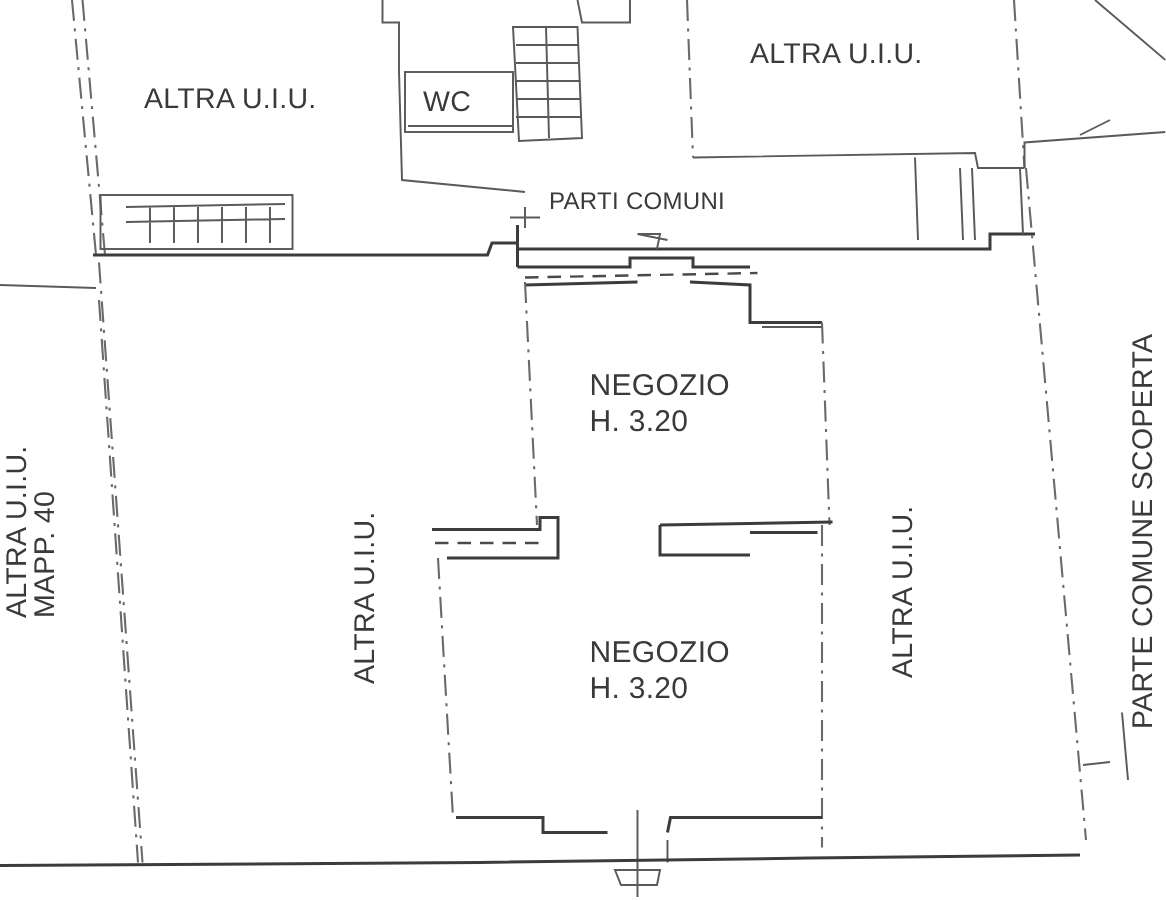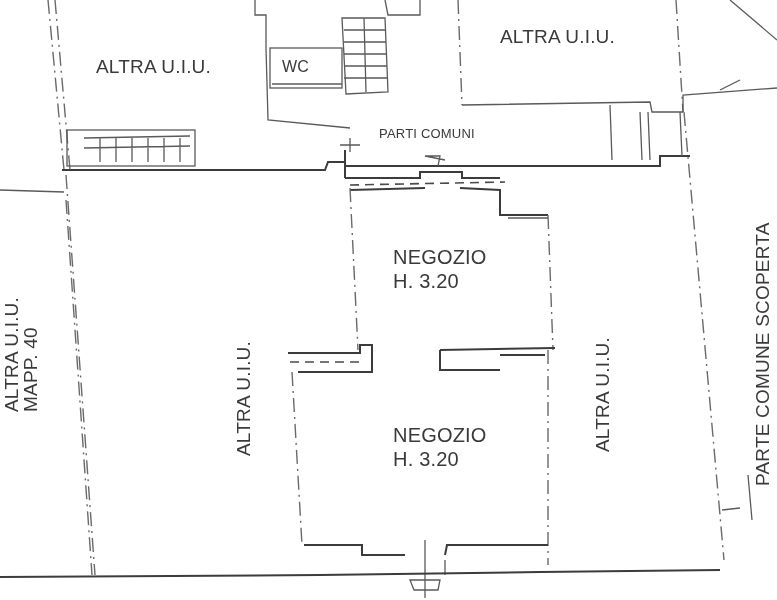--- a/index.html
+++ b/index.html
@@ -96,23 +96,23 @@
   <g>
     <path class="w" d="M0 577 L320 575 L540 572 L720 570"></path>
   </g>
 
   <g>
     <path class="dd" d="M66 200 L92 575"></path>
   </g>
 </svg>
 
 <div class="lbl" style="left:96px;top:56px;font-size:19px;">ALTRA U.I.U.</div>
-<div class="lbl" style="left:282px;top:58px;font-size:16px;text-align:right;">WC</div>
+<div class="lbl" style="left:282px;top:58px;font-size:19px;text-align:right;">WC</div>
 <div class="lbl" style="left:500px;top:26px;font-size:19px;">ALTRA U.I.U.</div>
-<div class="lbl" style="left:379px;top:126px;font-size:13px;">PARTI COMUNI</div>
+<div class="lbl" style="left:366px;top:126px;font-size:16px;">PARTI COMUNI</div>
 
 <div class="lbl rot" style="left:2px;top:412px;font-size:19px;line-height:19px;">
   <div>ALTRA U.I.U.</div>
   <div>MAPP. 40</div>
 </div>
 
 <div class="lbl rot" style="left:233px;top:456px;font-size:19px;">ALTRA U.I.U.</div>
 
 <div class="lbl" style="left:393px;top:245px;font-size:20px;line-height:24px;">
   <div>NEGOZIO</div>

